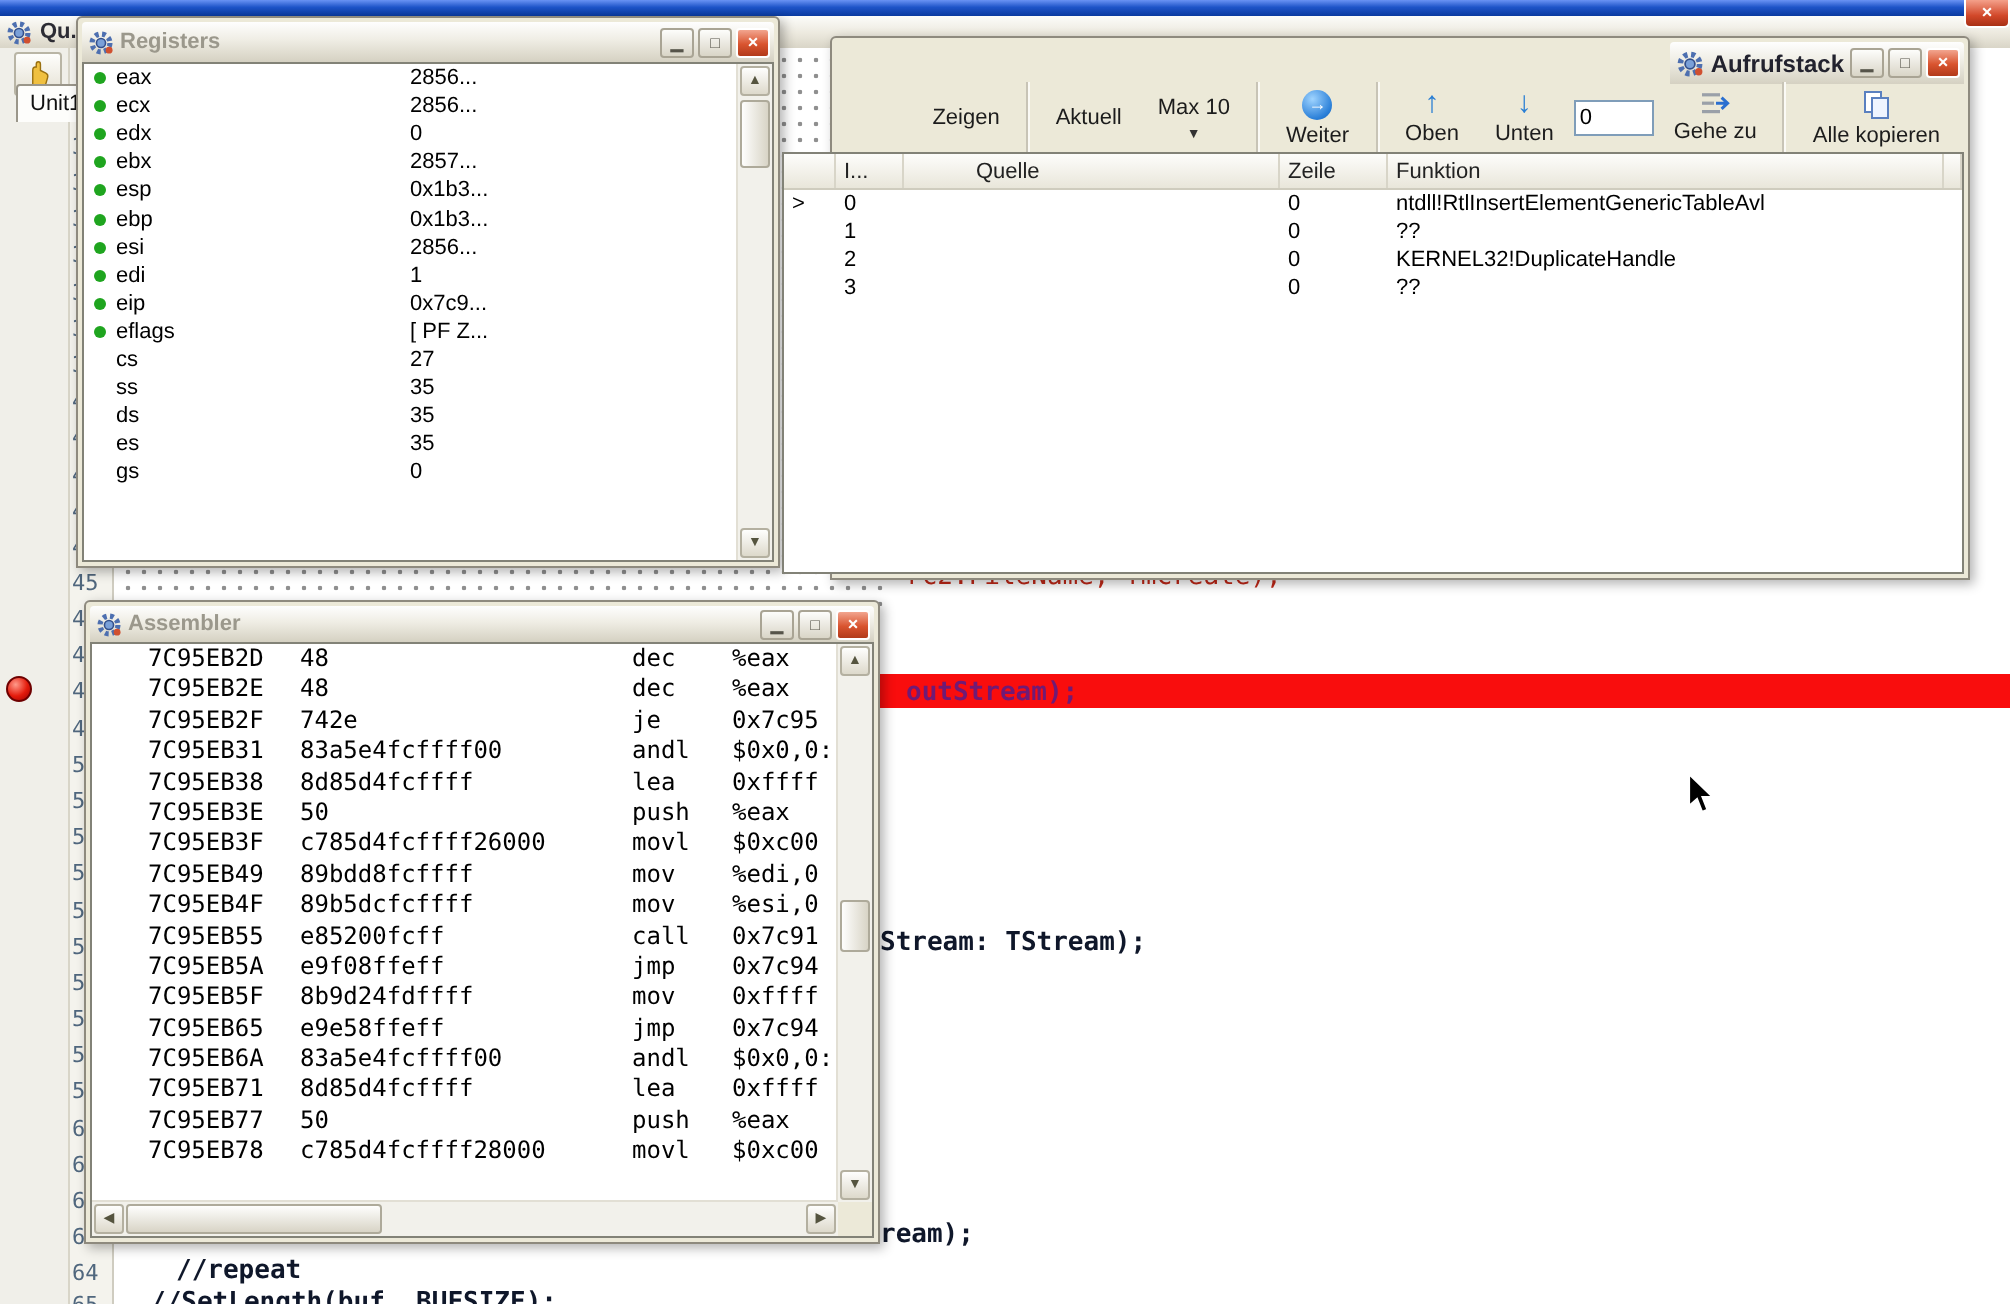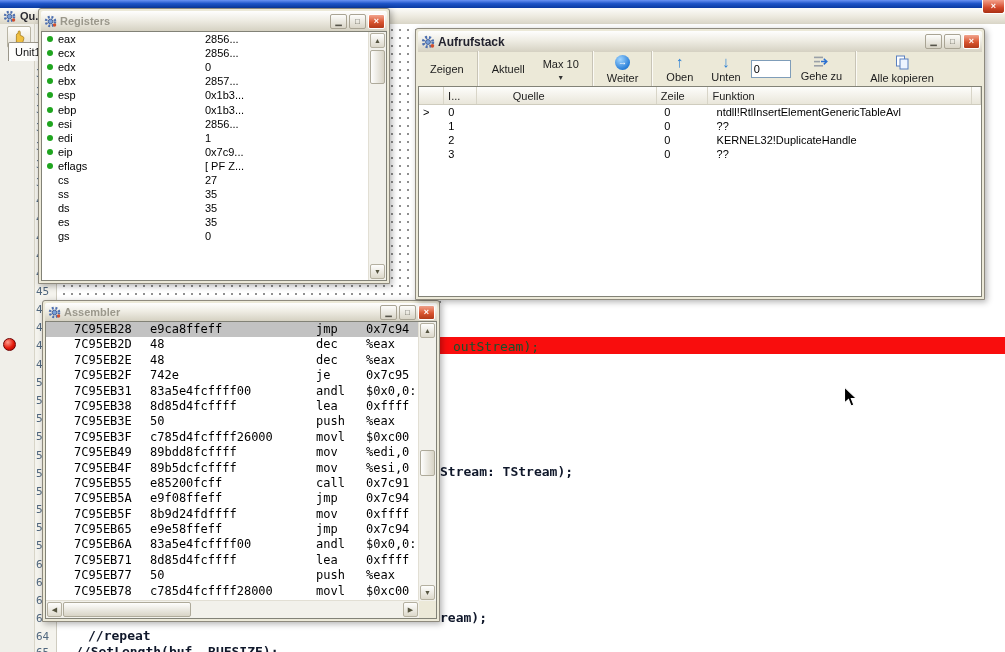--- a/index.html
+++ b/index.html
@@ -33,21 +33,21 @@
     background-image:radial-gradient(circle,#8f8f8f 1px,transparent 1.3px);
     background-size:8px 8px;}
   .exec-line{position:absolute;left:56px;top:337px;width:949px;height:17px;background:#f90d0d;z-index:3;}
   .breakpoint{position:absolute;left:3px;top:338px;width:13px;height:13px;border-radius:50%;z-index:3;
     background:radial-gradient(circle at 35% 30%,#ff9a8a,#e41b0c 55%,#9c0000);
     border:1px solid #6e0000;box-sizing:border-box;}
   .gutter-num{position:absolute;left:36px;z-index:3;font:11px "DejaVu Sans Mono",monospace;color:#50677e;}
   .frag{position:absolute;z-index:3;font:13px "DejaVu Sans Mono",monospace;white-space:pre;}
   .frag-blue{color:#0f172a;font-weight:bold;}
   .frag-red{color:#c22818;}
-  .frag-onred{color:#14532d;font-weight:normal;}
+  .frag-onred{color:#701a75;font-weight:bold;}
 
   
   .win{position:absolute;background:#ece9d8;border:1px solid #8e8a7e;border-radius:3px 3px 0 0;
     box-shadow:2px 2px 6px rgba(0,0,0,.30);padding:2px;box-sizing:border-box;
     display:flex;flex-direction:column;}
   .titlebar{display:flex;align-items:center;gap:3px;padding:0 2px 0 3px;
     background:linear-gradient(180deg,#fefefe 0%,#efede4 45%,#d5d1c2 100%);
     border-radius:2px 2px 0 0;flex:0 0 auto;}
   .titlebar .title{flex:1;font-size:11px;font-weight:bold;color:#9b988c;
     white-space:nowrap;overflow:hidden;}
@@ -81,21 +81,21 @@
     color:#55543f;font-size:7px;line-height:13px;text-align:center;}
   .sbtn.up{top:0;left:0;} .sbtn.down{bottom:0;left:0;}
   .sbtn.left{left:0;top:0;} .sbtn.right{right:0;top:0;}
   .vthumb{position:absolute;left:1px;width:15px;box-sizing:border-box;
     background:linear-gradient(90deg,#fefefd,#d8d4c6);border:1px solid #aeaa9a;border-radius:2px;}
   .hthumb{position:absolute;top:1px;height:15px;box-sizing:border-box;
     background:linear-gradient(180deg,#fefefd,#d8d4c6);border:1px solid #aeaa9a;border-radius:2px;}
   .sbcorner{position:absolute;right:0;bottom:0;width:17px;height:17px;background:#ece9d8;}
 
   
-  #callstack{left:415px;top:28px;width:570px;height:272px;z-index:12;}
+  #callstack{left:415px;top:18px;width:570px;height:272px;z-index:12;align-items:flex-end;}
   #callstack .titlebar{height:21px;}
   .cs-toolbar{height:34px;flex:0 0 auto;display:flex;align-items:center;gap:2px;
     padding:0 4px;background:#ece9d8;}
   .tbtn{display:flex;flex-direction:column;align-items:center;justify-content:center;gap:2px;
     min-width:34px;height:42px;padding:2px 7px;border:1px solid transparent;border-radius:2px;
     font-size:11px;color:#1c1c1c;box-sizing:border-box;}
   .tbtn.row{flex-direction:column;gap:4px;}
   .tsep{width:0;height:36px;border-left:1px solid #c8c4b6;border-right:1px solid #fbfaf5;margin:0 3px;}
   .blue-arrow{color:#2a7fd4;font-size:15px;font-weight:bold;line-height:14px;}
   .tb-circle{width:15px;height:15px;border-radius:50%;color:#fff;font-size:9px;line-height:15px;
@@ -408,21 +408,20 @@
       </svg>
       <span class="title">Assembler</span>
       <span class="win-btns">
         <span class="wbtn">▁</span>
         <span class="wbtn">□</span>
         <span class="wbtn close">×</span>
       </span>
     </div>
     <div class="win-body">
       <div class="asm-rows">
-          <div class="asm-row hl"><span class="a-addr">7C95EB28</span><span class="a-bytes">e9ca8ffeff</span><span class="a-mn">jmp</span><span class="a-op">0x7c94</span></div>
           <div class="asm-row"><span class="a-addr">7C95EB2D</span><span class="a-bytes">48</span><span class="a-mn">dec</span><span class="a-op">%eax</span></div>
           <div class="asm-row"><span class="a-addr">7C95EB2E</span><span class="a-bytes">48</span><span class="a-mn">dec</span><span class="a-op">%eax</span></div>
           <div class="asm-row"><span class="a-addr">7C95EB2F</span><span class="a-bytes">742e</span><span class="a-mn">je</span><span class="a-op">0x7c95</span></div>
           <div class="asm-row"><span class="a-addr">7C95EB31</span><span class="a-bytes">83a5e4fcffff00</span><span class="a-mn">andl</span><span class="a-op">$0x0,0:</span></div>
           <div class="asm-row"><span class="a-addr">7C95EB38</span><span class="a-bytes">8d85d4fcffff</span><span class="a-mn">lea</span><span class="a-op">0xffff</span></div>
           <div class="asm-row"><span class="a-addr">7C95EB3E</span><span class="a-bytes">50</span><span class="a-mn">push</span><span class="a-op">%eax</span></div>
           <div class="asm-row"><span class="a-addr">7C95EB3F</span><span class="a-bytes">c785d4fcffff26000</span><span class="a-mn">movl</span><span class="a-op">$0xc00</span></div>
           <div class="asm-row"><span class="a-addr">7C95EB49</span><span class="a-bytes">89bdd8fcffff</span><span class="a-mn">mov</span><span class="a-op">%edi,0</span></div>
           <div class="asm-row"><span class="a-addr">7C95EB4F</span><span class="a-bytes">89b5dcfcffff</span><span class="a-mn">mov</span><span class="a-op">%esi,0</span></div>
           <div class="asm-row"><span class="a-addr">7C95EB55</span><span class="a-bytes">e85200fcff</span><span class="a-mn">call</span><span class="a-op">0x7c91</span></div>

